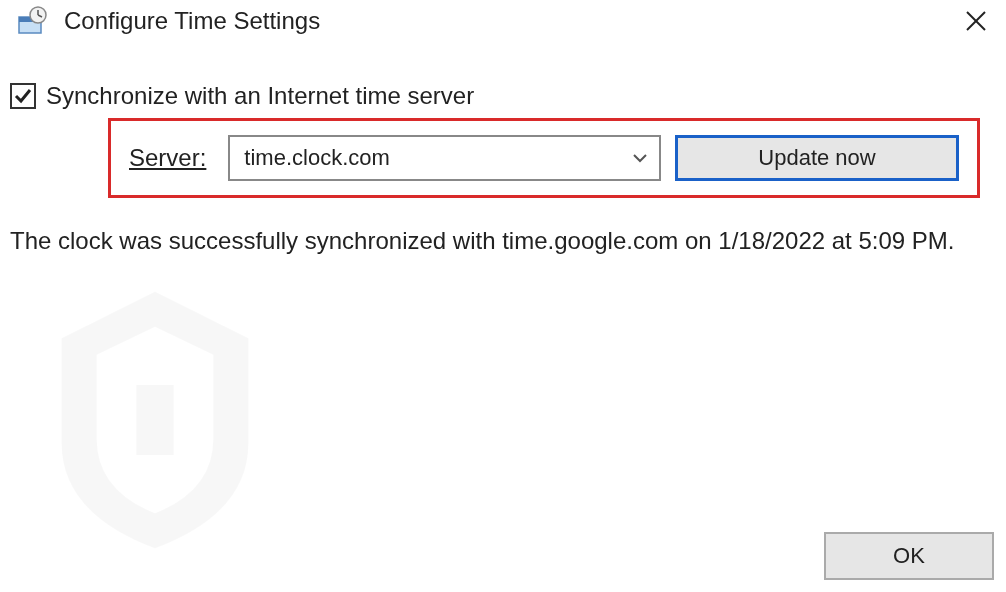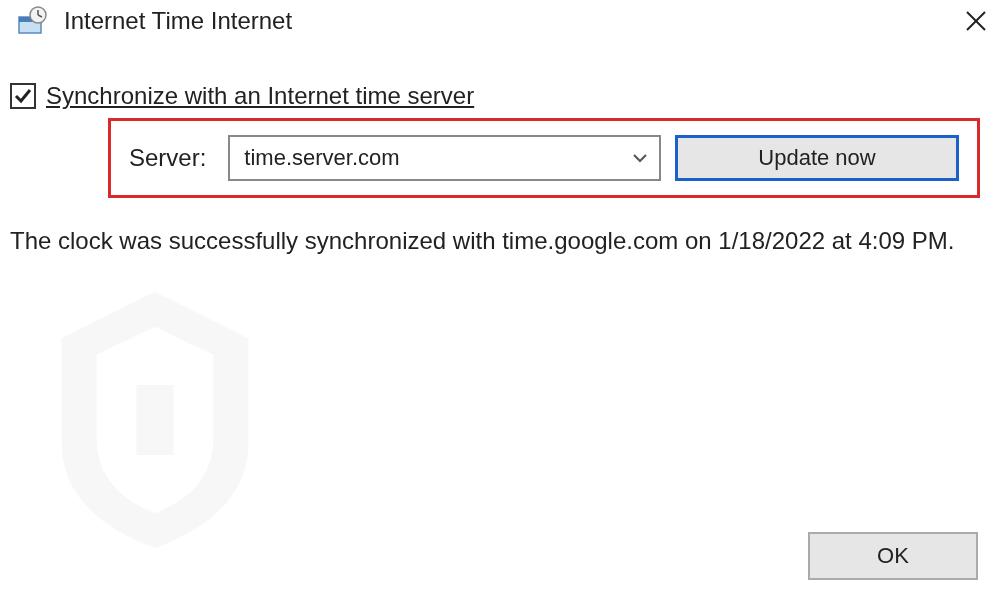--- a/index.html
+++ b/index.html
@@ -43,21 +43,20 @@
       padding: 36px 10px 0 10px;
     }
     .config-label {
       font-size: 24px;
       margin-bottom: 34px;
     }
     .checkbox-row {
       display: flex;
       align-items: center;
       margin-bottom: 8px;
-      text-decoration: underline;
     }
     .checkbox {
       width: 26px;
       height: 26px;
       border: 2px solid #333;
       display: inline-flex;
       align-items: center;
       justify-content: center;
       margin-right: 10px;
       cursor: pointer;
@@ -71,20 +70,21 @@
       border: 3px solid #d92a2a;
       padding: 14px 18px 14px 18px;
       margin: 8px 16px 20px 98px;
       display: flex;
       align-items: center;
       gap: 14px;
     }
     .server-label {
       font-size: 24px;
       margin-right: 8px;
+      text-decoration: underline;
     }
     .combo {
       flex: 1;
       height: 46px;
       border: 2px solid #888;
       display: flex;
       align-items: center;
       justify-content: space-between;
       padding: 0 10px 0 14px;
       background: #fff;
@@ -109,21 +109,21 @@
       justify-content: center;
       cursor: pointer;
     }
     .status-text {
       font-size: 24px;
       line-height: 1.4;
       margin: 26px 10px 0 0;
     }
     .bottom-buttons {
       position: absolute;
-      right: 28px;
+      right: 12px;
       bottom: 12px;
       display: flex;
       gap: 24px;
     }
     .std-btn {
       width: 170px;
       height: 48px;
       border: 2px solid #aaa;
       background: #e6e6e6;
       font-size: 22px;
@@ -152,21 +152,21 @@
 <div class="titlebar">
   <span class="title-icon">
     <svg viewBox="0 0 32 32">
       <rect x="3" y="12" width="22" height="16" fill="#c7dff5" stroke="#5a8ac0" stroke-width="1.5"></rect>
       <rect x="3" y="12" width="22" height="5" fill="#4a7db8"></rect>
       <circle cx="22" cy="10" r="8" fill="#f2f2f2" stroke="#888" stroke-width="1.5"></circle>
       <line x1="22" y1="10" x2="22" y2="5" stroke="#555" stroke-width="1.5"></line>
       <line x1="22" y1="10" x2="26" y2="12" stroke="#555" stroke-width="1.5"></line>
     </svg>
   </span>
-  <span class="title-text">Internet Time Internet</span>
+  <span class="title-text">Configure Time Settings</span>
   <span class="close-btn">
     <svg width="22" height="22" viewBox="0 0 22 22">
       <line x1="2" y1="2" x2="20" y2="20" stroke="#222" stroke-width="2"></line>
       <line x1="20" y1="2" x2="2" y2="20" stroke="#222" stroke-width="2"></line>
     </svg>
   </span>
 </div>
 
 <div class="content">
 
@@ -175,32 +175,32 @@
       <svg width="20" height="20" viewBox="0 0 20 20">
         <polyline points="3,10 8,15 17,4" fill="none" stroke="#222" stroke-width="3"></polyline>
       </svg>
     </span>
     <span class="sync-label">Synchronize with an Internet time server</span>
   </div>
 
   <div class="highlight-box">
     <span class="server-label">Server:</span>
     <div class="combo">
-      <span>time.server.com</span>
+      <span>time.clock.com</span>
       <span class="chev">
         <svg width="16" height="16" viewBox="0 0 16 16">
           <polyline points="2,5 8,11 14,5" fill="none" stroke="#555" stroke-width="2"></polyline>
         </svg>
       </span>
     </div>
     <div class="update-btn">
       <span>Update now</span>
     </div>
   </div>
 
-  <div class="status-text">The clock was successfully synchronized with time.google.com on 1/18/2022 at 4:09 PM.</div>
+  <div class="status-text">The clock was successfully synchronized with time.google.com on 1/18/2022 at 5:09 PM.</div>
 </div>
 
 <div class="bottom-buttons">
   <div class="std-btn">
     <span>OK</span>
   </div>
 </div>
 
 </body></html>

